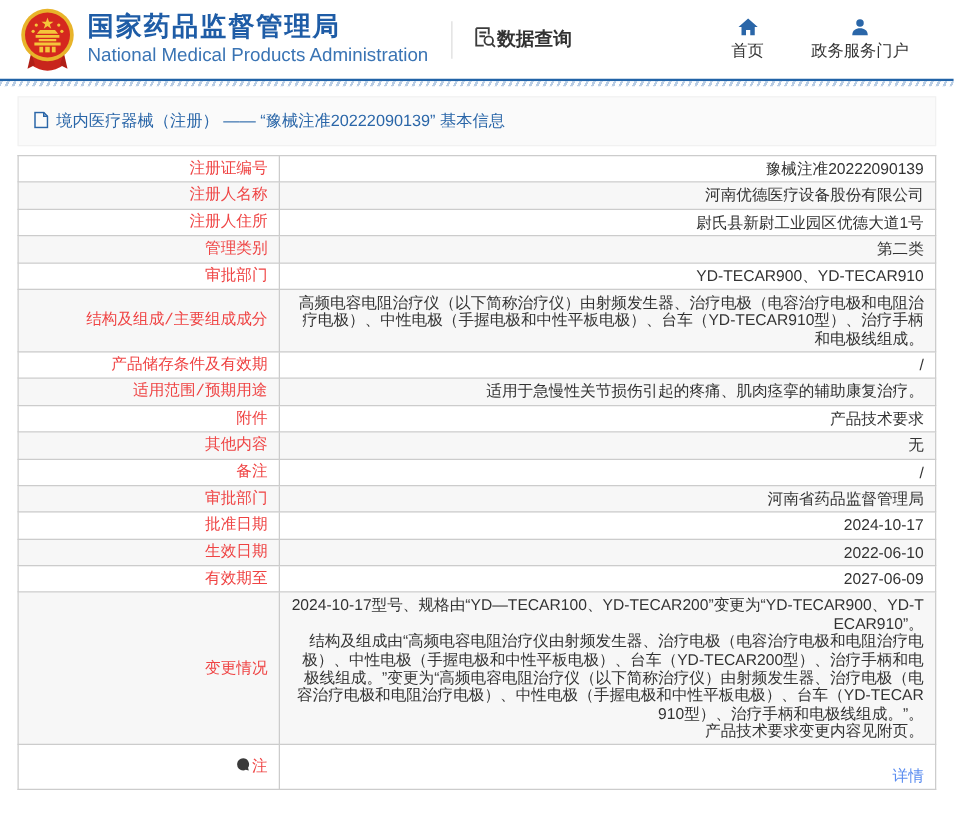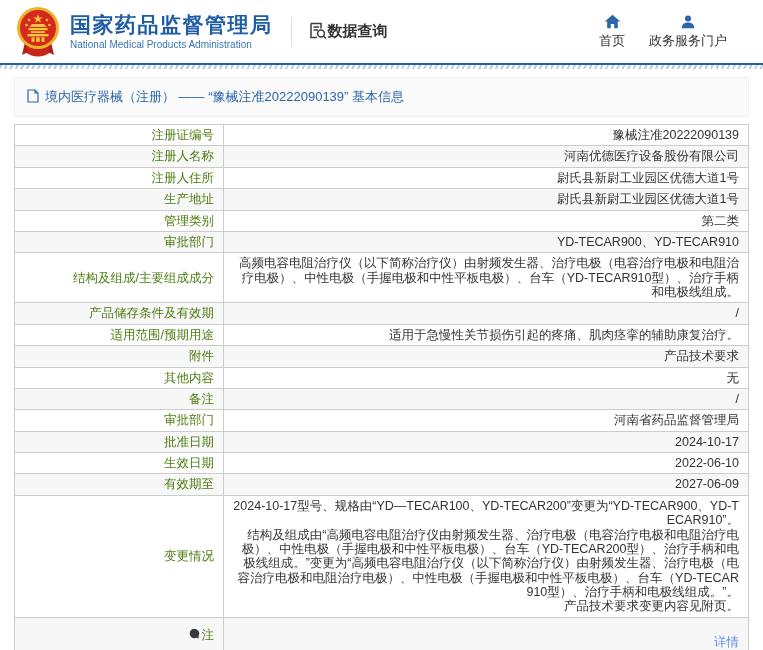--- a/index.html
+++ b/index.html
@@ -5,38 +5,38 @@
   * { box-sizing: border-box; margin: 0; padding: 0; }
   html,body { width: 763px; background: #fff; font-family: "Liberation Sans", "DejaVu Sans", sans-serif; }
   body { height: 650px; overflow: hidden; }
 
   
   .header { height: 63px; display: flex; align-items: center; padding: 0 36px 0 14px; }
   .brand { display: flex; align-items: center; gap: 8px; }
   .emblem { width: 48px; height: 52px; flex: none; }
   .brand-text { display: flex; flex-direction: column; }
   .brand-title { color: #1e5ca6; font-size: 21px; font-weight: bold; letter-spacing: 1.5px; line-height: 1.1; }
-  .brand-sub { color: #3a74b4; font-size: 10px; margin-top: 3px; }
+  .brand-sub { color: #3a74b4; font-size: 15px; margin-top: 3px; }
   .v-divider { width: 1px; height: 30px; background: #ddd; margin: 0 16px 0 18px; }
   .data-query { display: flex; align-items: center; gap: 1px; font-size: 15px; font-weight: bold; color: #333; }
-  .nav { margin-left: auto; display: flex; gap: 24px; }
+  .nav { margin-left: auto; display: flex; gap: 38px; }
   .nav-item { display: flex; flex-direction: column; align-items: center; gap: 3px; font-size: 13px; color: #333; cursor: pointer; }
   .nav-item svg { display: block; }
 
   .header-sep-solid { height: 2px; background: #2263a7; }
   .header-sep-hatch { height: 4px; background: repeating-linear-gradient(115deg, #b9cde4 0 2px, #ffffff 2px 5px); }
 
   
   .breadcrumb { margin: 8px 14px 0; background: #fafafa; border: 1px solid #f1f1f1; padding: 5px 12px; color: #2a66a8; font-size: 13px; display: flex; align-items: center; gap: 6px; height: 40px; }
 
   
   .table-wrap { margin: 7px 14px 0; }
   table { width: 100%; border-collapse: collapse; table-layout: fixed; }
   th, td { border: 1px solid #ccc; font-size: 12.5px; line-height: 1.15; padding: 3px 9px; vertical-align: middle; }
-  th { width: 209px; text-align: right; color: #4d7c0f; font-weight: normal; }
+  th { width: 209px; text-align: right; color: #ef4444; font-weight: normal; font-family: Liberation Mono, monospace; }
   td { color: #333; text-align: right; white-space: pre-line; word-break: break-all; }
   tbody tr:nth-child(even) { background: #f7f7f7; }
   .note-label { display: inline-flex; align-items: center; gap: 2px; }
   .detail-link { color: #5a8cf0; text-decoration: none; cursor: pointer; }
 </style>
 </head>
 <body>
 
 <div class="header">
   <div class="brand">
@@ -126,24 +126,20 @@
         </tr>
       <tr>
           <th>注册人名称</th>
           <td>河南优德医疗设备股份有限公司</td>
         </tr>
       <tr>
           <th>注册人住所</th>
           <td>尉氏县新尉工业园区优德大道1号</td>
         </tr>
       <tr>
-          <th>生产地址</th>
-          <td>尉氏县新尉工业园区优德大道1号</td>
-        </tr>
-      <tr>
           <th>管理类别</th>
           <td>第二类</td>
         </tr>
       <tr>
           <th>审批部门</th>
           <td>YD-TECAR900、YD-TECAR910</td>
         </tr>
       <tr>
           <th>结构及组成/主要组成成分</th>
           <td>高频电容电阻治疗仪（以下简称治疗仪）由射频发生器、治疗电极（电容治疗电极和电阻治疗电极）、中性电极（手握电极和中性平板电极）、台车（YD-TECAR910型）、治疗手柄和电极线组成。</td>

